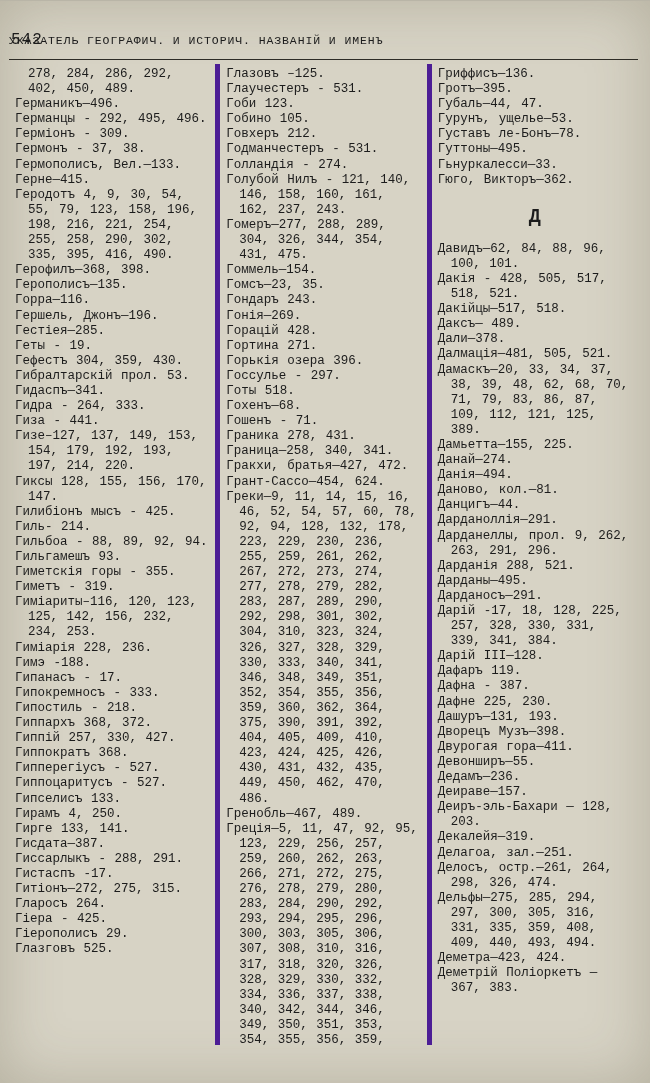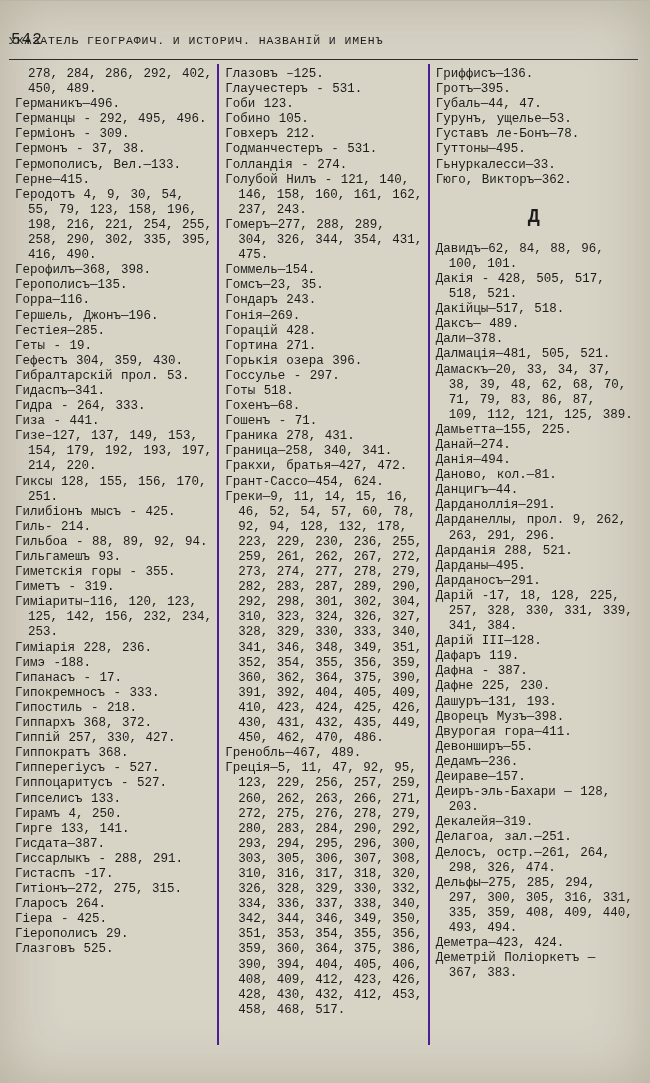--- a/index.html
+++ b/index.html
@@ -34,21 +34,21 @@
     height:calc(100% - 64px);
     overflow:hidden;
   }
   .col {
     flex:1 1 0;
     overflow:hidden;
     padding:3px 5px 0 6px;
     font-size:12.5px;
     line-height:15.1px;
   }
-  .col + .col { border-left:2px solid #4c1d95; }
+  .col + .col { border-left:5px solid #4c1d95; }
   .entry {
     padding-left:13px;
     text-indent:-13px;
     word-spacing:1px;
   }
   .entry.continuation { text-indent:0; }
   .entry.section {
     padding-left:0; text-indent:0;
     text-align:center;
     font-weight:bold;
@@ -82,21 +82,21 @@
         <div class="entry">Горра—116.</div>
         <div class="entry">Гершель, Джонъ—196.</div>
         <div class="entry">Гестіея—285.</div>
         <div class="entry">Геты - 19.</div>
         <div class="entry">Гефестъ 304, 359, 430.</div>
         <div class="entry">Гибралтарскій прол. 53.</div>
         <div class="entry">Гидаспъ—341.</div>
         <div class="entry">Гидра - 264, 333.</div>
         <div class="entry">Гиза - 441.</div>
         <div class="entry">Гизе–127, 137, 149, 153, 154, 179, 192, 193, 197, 214, 220.</div>
-        <div class="entry">Гиксы 128, 155, 156, 170, 251.</div>
+        <div class="entry">Гиксы 128, 155, 156, 170, 147.</div>
         <div class="entry">Гилибіонъ мысъ - 425.</div>
         <div class="entry">Гиль- 214.</div>
         <div class="entry">Гильбоа - 88, 89, 92, 94.</div>
         <div class="entry">Гильгамешъ 93.</div>
         <div class="entry">Гиметскія горы - 355.</div>
         <div class="entry">Гиметъ - 319.</div>
         <div class="entry">Гиміариты–116, 120, 123, 125, 142, 156, 232, 234, 253.</div>
         <div class="entry">Гиміарія 228, 236.</div>
         <div class="entry">Гимэ -188.</div>
         <div class="entry">Гипанасъ - 17.</div>

